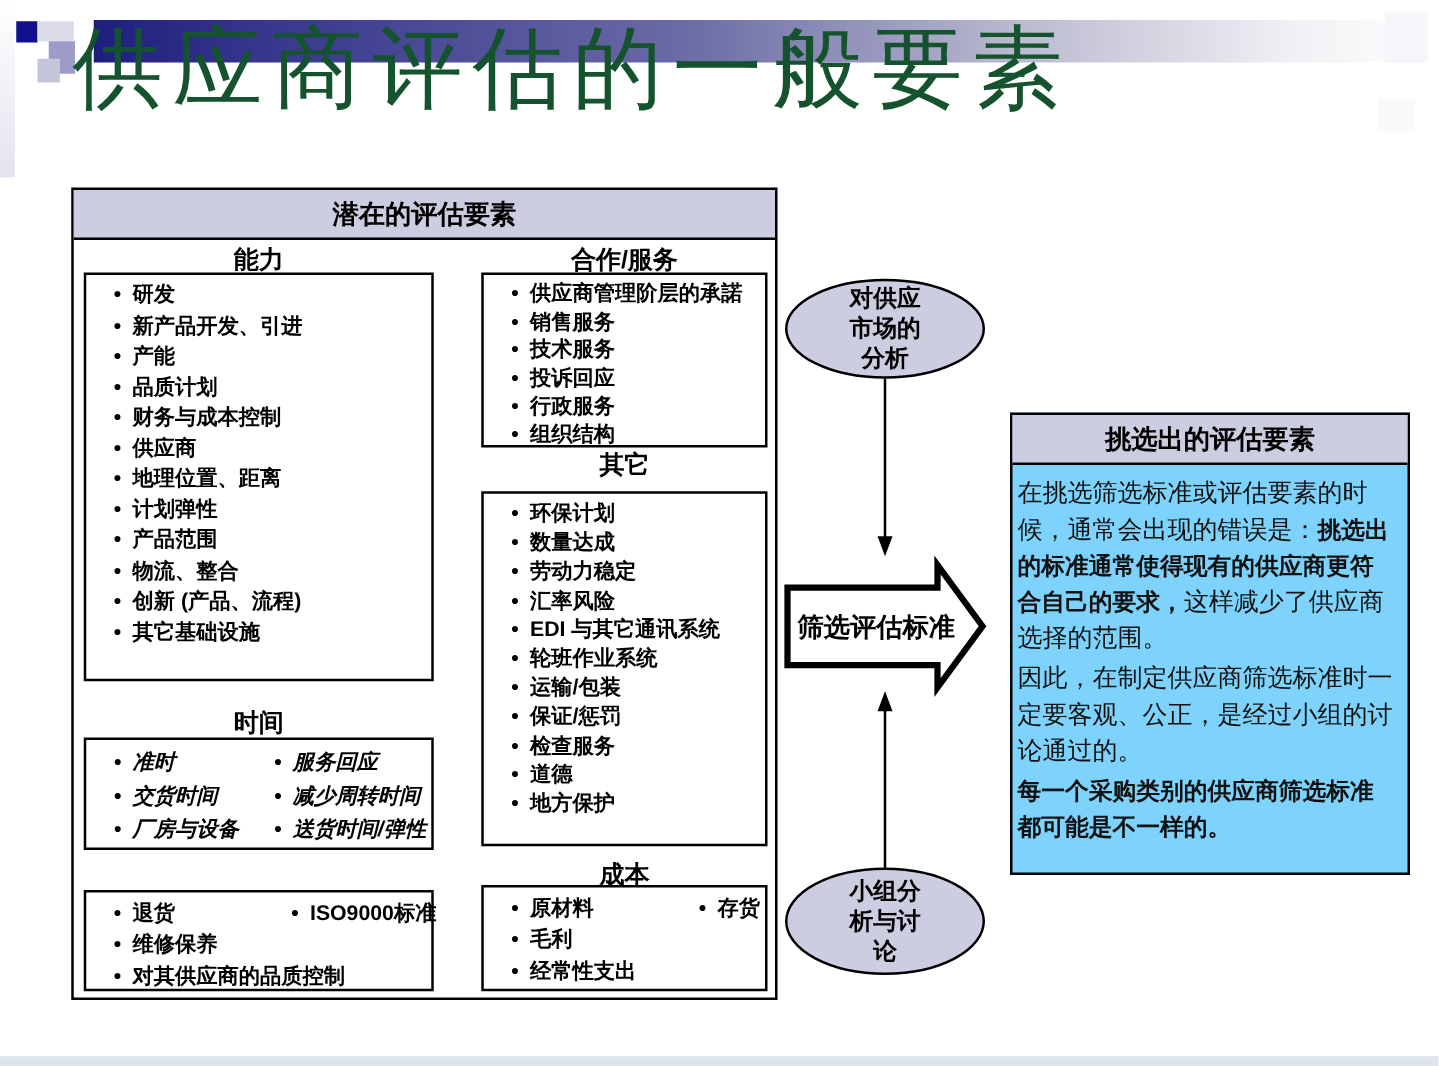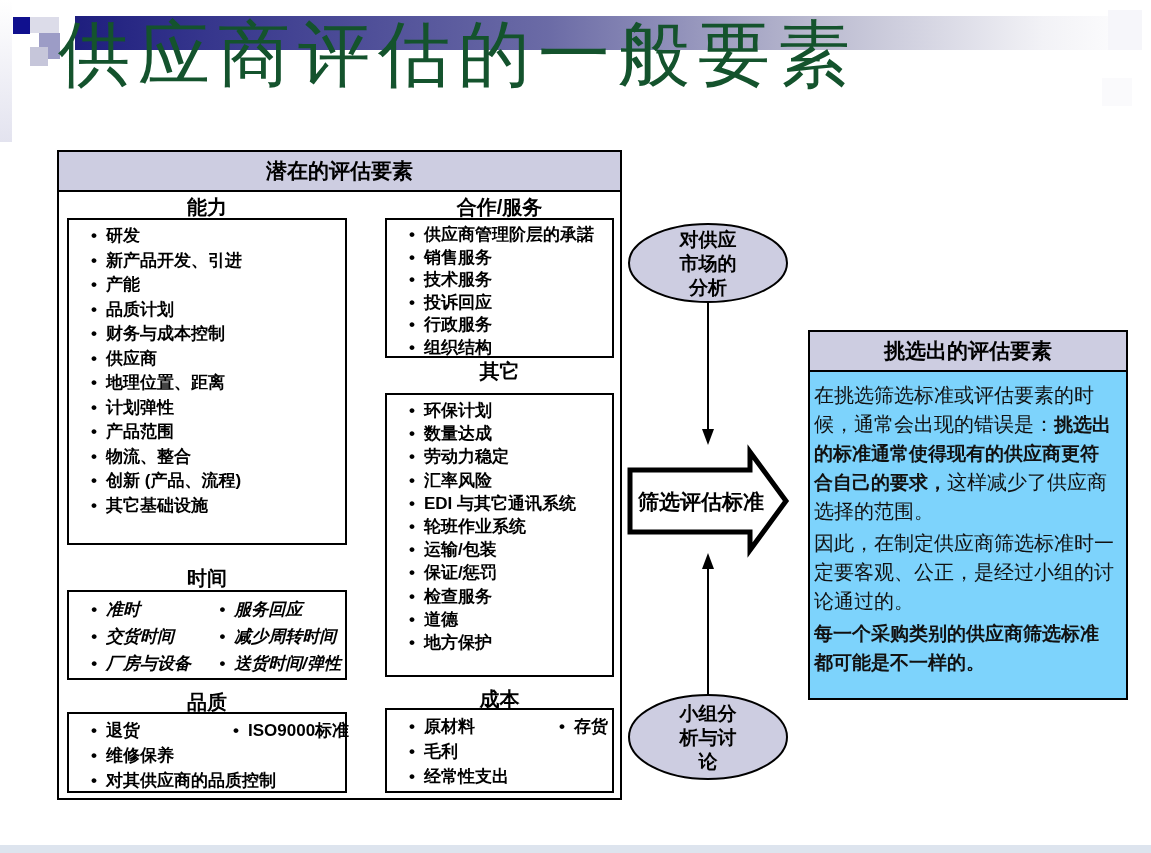--- a/index.html
+++ b/index.html
@@ -99,21 +99,20 @@
             <li>厂房与设备</li>
           </ul>
         <ul class="blist tw1">
             <li>服务回应</li>
             <li>减少周转时间</li>
             <li>送货时间/弹性</li>
           </ul>
       </div>
     </div>
 
-    <div class="sec-label" style="left:8px;top:537px;width:280px;">品质</div>
     <div class="sec-box" style="left:8px;top:560px;width:280px;height:81px;">
       <div class="two-col">
         <ul class="blist tw2" style="width:118px;">
             <li>退货</li>
             <li>维修保养</li>
             <li>对其供应商的品质控制</li>
           </ul>
         <ul class="blist tw2">
             <li>ISO9000标准</li>
           </ul>

